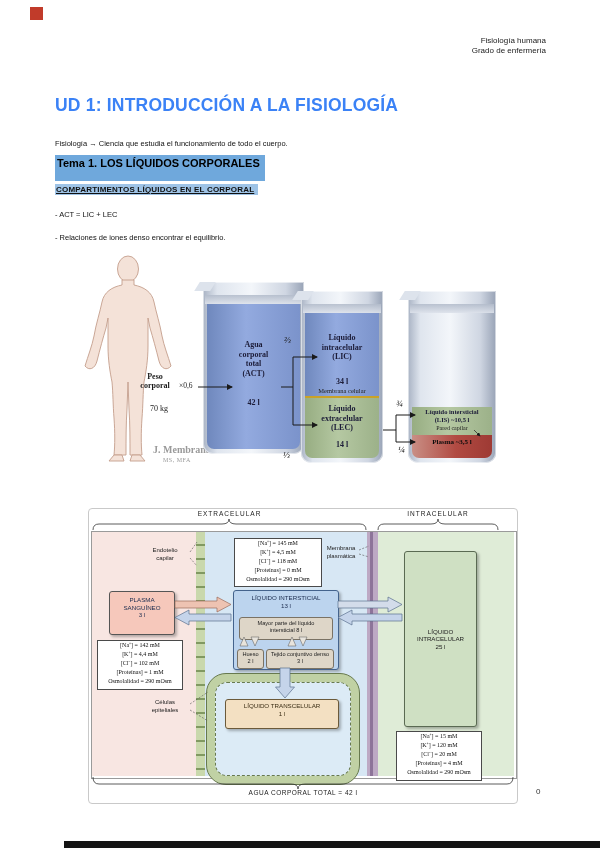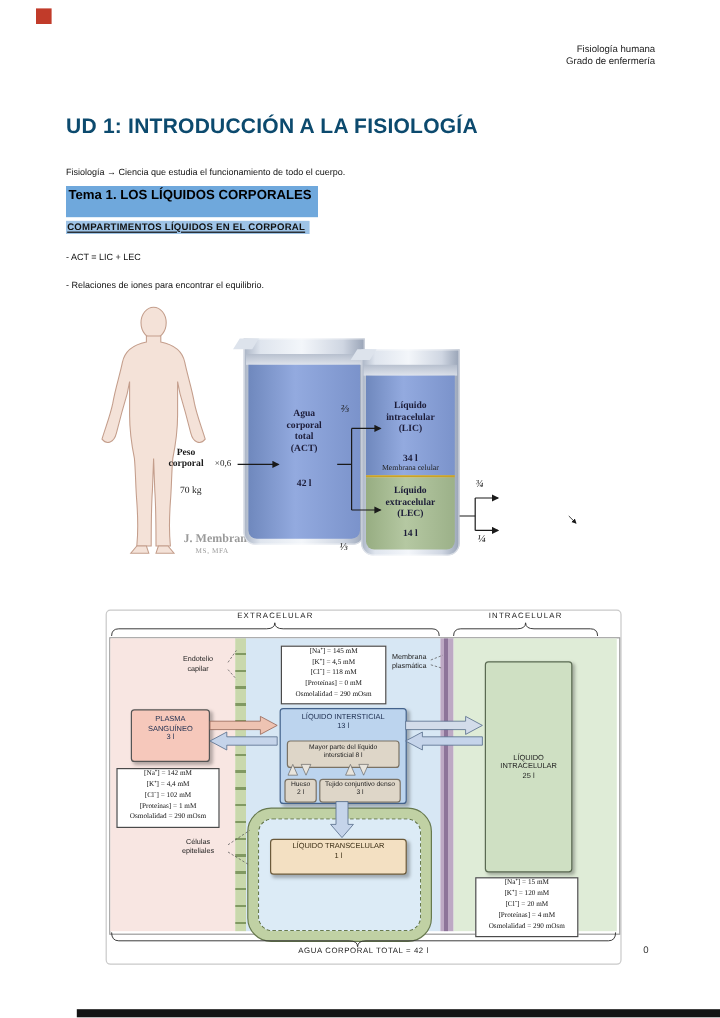--- a/index.html
+++ b/index.html
@@ -2,21 +2,21 @@
 <html><head>
 <meta charset="utf-8">
 <style>
   html,body{margin:0;padding:0;}
   body{width:600px;height:848px;position:relative;background:#fff;
        font-family:"Liberation Sans",sans-serif;color:#111;overflow:hidden;}
   .abs{position:absolute;}
   .ml{white-space:pre-line;}
   
   .hdr{font-size:8px;line-height:10px;text-align:right;color:#1a1a1a;}
-  .title{font-size:17.5px;font-weight:bold;color:#0c4a6e;letter-spacing:.2px;}
+  .title{font-size:17.5px;font-weight:bold;color:#3b82f6;letter-spacing:.2px;}
   .body-7{font-size:7.5px;color:#111;}
   .tema{background:#6fa8dc;font-size:11px;font-weight:bold;padding:2px 5px 12px 2px;color:#000;}
   .subh{background:#9ec3e6;font-size:8px;font-weight:bold;text-decoration:underline;
         padding:1px 4px 1px 1px;letter-spacing:.2px;}
   .redsq{width:13px;height:13px;background:#c13b2a;}
   .botbar{background:#141414;}
   
   .beaker{position:absolute;border-radius:0 0 10px 10px;
     background:linear-gradient(90deg,#a9b3c4 0%,#dfe5ee 14%,#f3f6fa 48%,#cfd6e2 82%,#98a3b6 100%);
     box-shadow:inset 0 0 0 1px rgba(255,255,255,.55);}
@@ -69,21 +69,21 @@
 <div class="abs redsq" style="left:30px;top:7px;"></div>
 
 <div class="abs hdr ml" style="right:54px;top:36px;">Fisiología humana
 Grado de enfermería</div>
 
 <div class="abs title" style="left:55px;top:95px;">UD 1: INTRODUCCIÓN A LA FISIOLOGÍA</div>
 <div class="abs body-7" style="left:55px;top:139px;">Fisiología → Ciencia que estudia el funcionamiento de todo el cuerpo.</div>
 <div class="abs tema" style="left:55px;top:155px;">Tema 1. LOS LÍQUIDOS CORPORALES</div>
 <div class="abs subh" style="left:55px;top:184px;">COMPARTIMENTOS LÍQUIDOS EN EL CORPORAL</div>
 <div class="abs body-7" style="left:55px;top:210px;">- ACT = LIC + LEC</div>
-<div class="abs body-7" style="left:55px;top:233px;">- Relaciones de iones para encontrar el equilibrio.</div>
+<div class="abs body-7" style="left:55px;top:233px;">- Relaciones de iones denso encontrar el equilibrio.</div>
 
 <div class="abs" style="left:60px;top:248px;width:460px;height:228px;">
 
   <svg class="abs" style="left:8px;top:6px;" width="122" height="214" viewBox="0 0 122 214">
     <g fill="#f4e2d8" stroke="#c49e8c" stroke-width="0.9">
       <ellipse cx="60" cy="15" rx="10.5" ry="13"></ellipse>
       <path d="M54,26 L54,31 C44,33 36,38 34,48 C32,58 28,70 26,82 C24,92 20,102 17,112
                C21,117 27,115 29,107 C32,95 35,84 38,74 L40,64 L40,92
                C40,106 42,118 44,128 C45,138 45,152 46,164 C47,178 47,191 46,201
                L58,201 C58,187 58,169 59,155 L60,128 L61,155 C62,169 62,187 62,201
@@ -123,20 +123,30 @@
 intracelular
 (LIC)</div>
     <div class="bk-label" style="top:86px;">34 l</div>
     <div class="bk-note" style="top:96px;">Membrana celular</div>
     <div class="bk-label ml" style="top:113px;">Líquido
 extracelular
 (LEC)</div>
     <div class="bk-label" style="top:149px;">14 l</div>
   </div>
 
+  <div class="beaker" style="left:348px;top:43px;width:88px;height:172px;">
+    <div class="spout"></div>
+    <div class="rim"></div>
+    <div class="liq-green" style="top:116px;height:28px;"></div>
+    <div class="liq-red" style="top:144px;bottom:5px;"></div>
+    <div class="bk-label bk-small ml" style="top:117px;line-height:1.25;">Líquido intersticial
+(LIS) ~10,5 l</div>
+    <div class="bk-note" style="top:134px;font-size:6px;">Pared capilar</div>
+    <div class="bk-label" style="top:147px;font-size:7px;color:#0d0d0d;">Plasma ~3,5 l</div>
+  </div>
 
   <div class="frac" style="left:224px;top:87px;">⅔</div>
   <div class="frac" style="left:223px;top:202px;">⅓</div>
   <div class="frac" style="left:336px;top:150px;">¾</div>
   <div class="frac" style="left:338px;top:196px;">¼</div>
 
   <svg class="overlay" width="460" height="228" viewBox="0 0 460 228">
     <defs>
       <marker id="ah" markerWidth="7" markerHeight="7" refX="5" refY="3" orient="auto">
         <path d="M0,0 L6,3 L0,6 Z" fill="#1a1a1a"></path>

